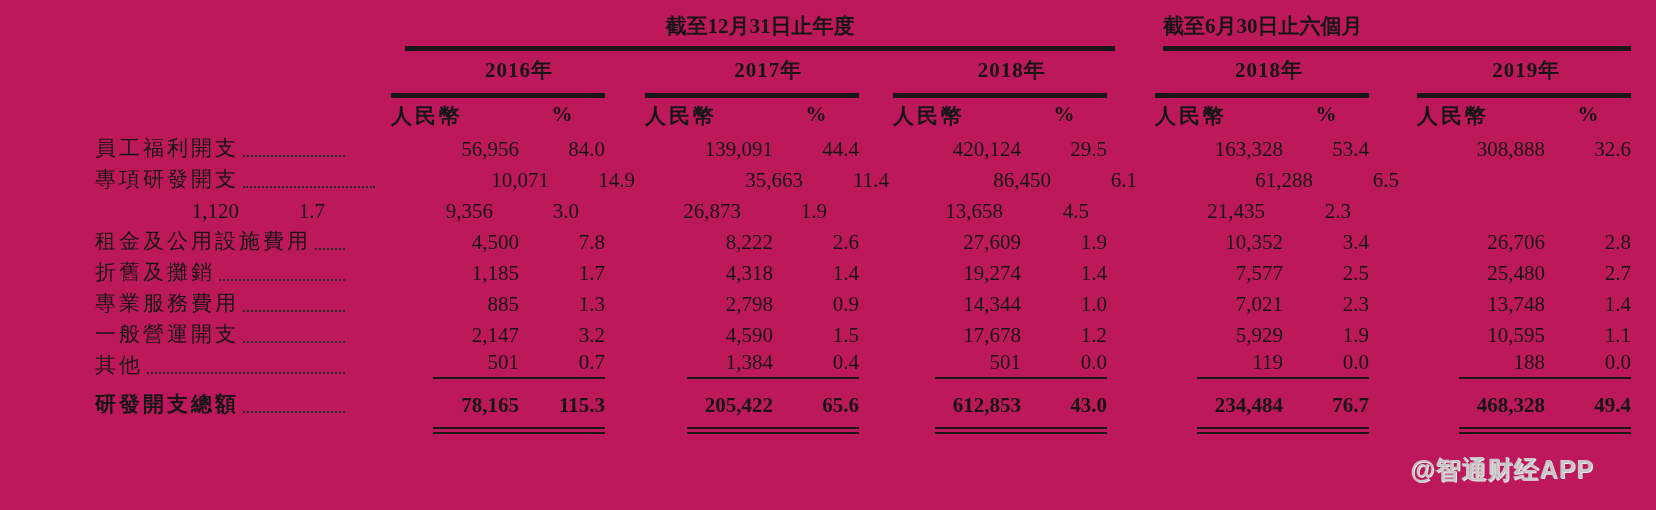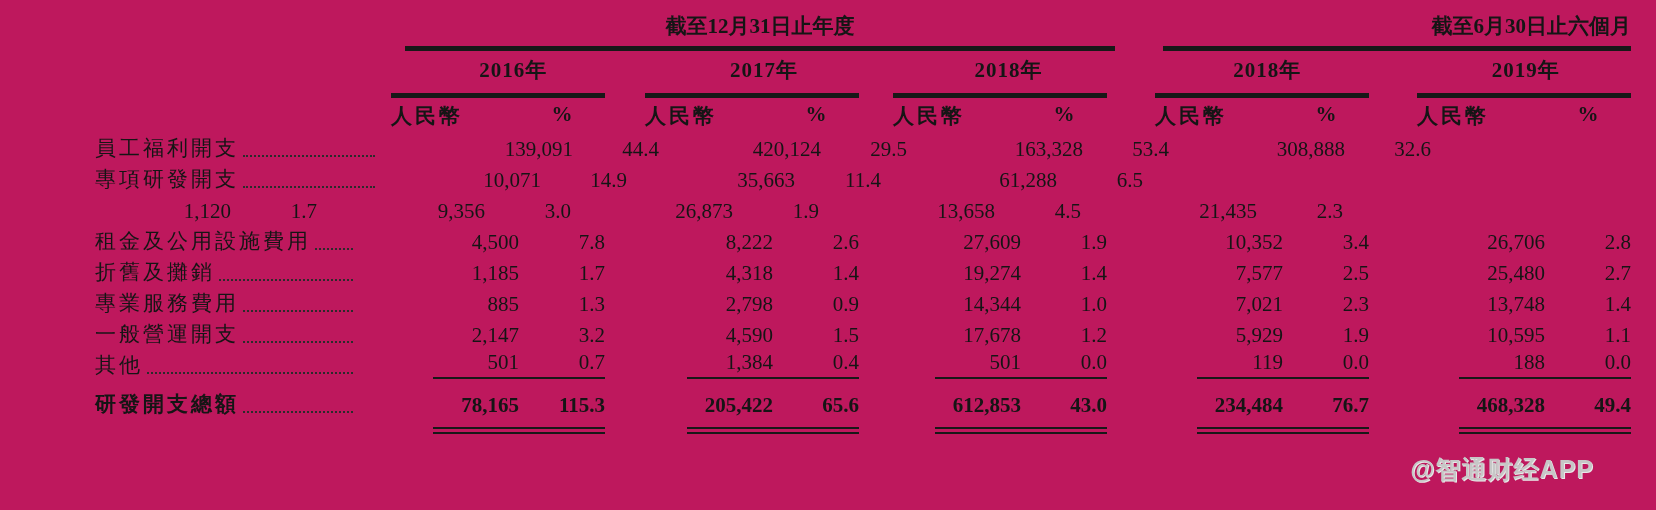--- a/index.html
+++ b/index.html
@@ -5,29 +5,29 @@
   *{box-sizing:border-box;margin:0;padding:0}
   html,body{background:#ffffff}
   .page{position:relative;width:1656px;height:510px;background:#be185d;overflow:hidden;
         font-family:"Liberation Serif","DejaVu Serif",serif;color:#151515;font-size:21px}
   .tbl{position:absolute;left:95px;top:6px;width:1536px}
   .flexrow{display:flex;align-items:flex-end}
   .c-label{width:310px;display:flex;align-items:flex-end}
   .lbl{letter-spacing:3px;white-space:nowrap}
   .leader{flex:1;border-bottom:2.4px dotted #2b2b2b;margin:0 30px 5px 4px;height:2px}
   .g{display:flex;width:214px}
-  .g0{margin-left:8px}.g1{margin-left:40px}.g2{margin-left:34px}.g3{margin-left:48px}.g4{margin-left:48px}
+  .g0{margin-left:16px}.g1{margin-left:40px}.g2{margin-left:34px}.g3{margin-left:48px}.g4{margin-left:48px}
   .c-rmb{width:128px;text-align:right}
   .c-pct{width:86px;text-align:right}
   .val{display:inline-block;width:86px;text-align:right;white-space:nowrap}
   .bold{font-weight:bold}
   
   .r-titles{height:40px;padding-bottom:6px}
   .sec1{width:710px;text-align:center}
-  .sec2{width:468px;text-align:right}
+  .sec2{width:468px;text-align:left}
   .gap48{width:48px}
   .bar{height:5px;background:#181818}
   .r-years{height:42px;padding-bottom:9px}
   .c-year{width:214px;text-align:center;font-weight:bold;display:block;letter-spacing:1px}
   .ybar{height:5px;background:#181818;width:214px}
   .r-sub{height:36px;padding-bottom:4px}
   .hdr{text-align:left;font-weight:bold;letter-spacing:3px}
   .hdrc{text-align:center;font-weight:bold}
   .r-note{height:34px;padding-bottom:5px}
   .notespacer{width:806px}
@@ -118,20 +118,24 @@
       </div>
     </div>
 
 
     <div id="table-body">
         <div class="flexrow dr">
           <div class="c-label">
             <div class="lbl">員工福利開支</div>
             <div class="leader"></div>
           </div>
+          <div class="g g0">
+            <div class="c-rmb"><div class="val">56,956</div></div>
+            <div class="c-pct"><div class="val">84.0</div></div>
+          </div>
           <div class="g g1">
             <div class="c-rmb"><div class="val">139,091</div></div>
             <div class="c-pct"><div class="val">44.4</div></div>
           </div>
           <div class="g g2">
             <div class="c-rmb"><div class="val">420,124</div></div>
             <div class="c-pct"><div class="val">29.5</div></div>
           </div>
           <div class="g g3">
             <div class="c-rmb"><div class="val">163,328</div></div>
@@ -148,20 +152,24 @@
             <div class="leader"></div>
           </div>
           <div class="g g0">
             <div class="c-rmb"><div class="val">10,071</div></div>
             <div class="c-pct"><div class="val">14.9</div></div>
           </div>
           <div class="g g1">
             <div class="c-rmb"><div class="val">35,663</div></div>
             <div class="c-pct"><div class="val">11.4</div></div>
           </div>
+          <div class="g g2">
+            <div class="c-rmb"><div class="val">86,450</div></div>
+            <div class="c-pct"><div class="val">6.1</div></div>
+          </div>
           <div class="g g4">
             <div class="c-rmb"><div class="val">61,288</div></div>
             <div class="c-pct"><div class="val">6.5</div></div>
           </div>
         </div>
         <div class="flexrow dr">
           <div class="g g0">
             <div class="c-rmb"><div class="val">1,120</div></div>
             <div class="c-pct"><div class="val">1.7</div></div>
           </div>

